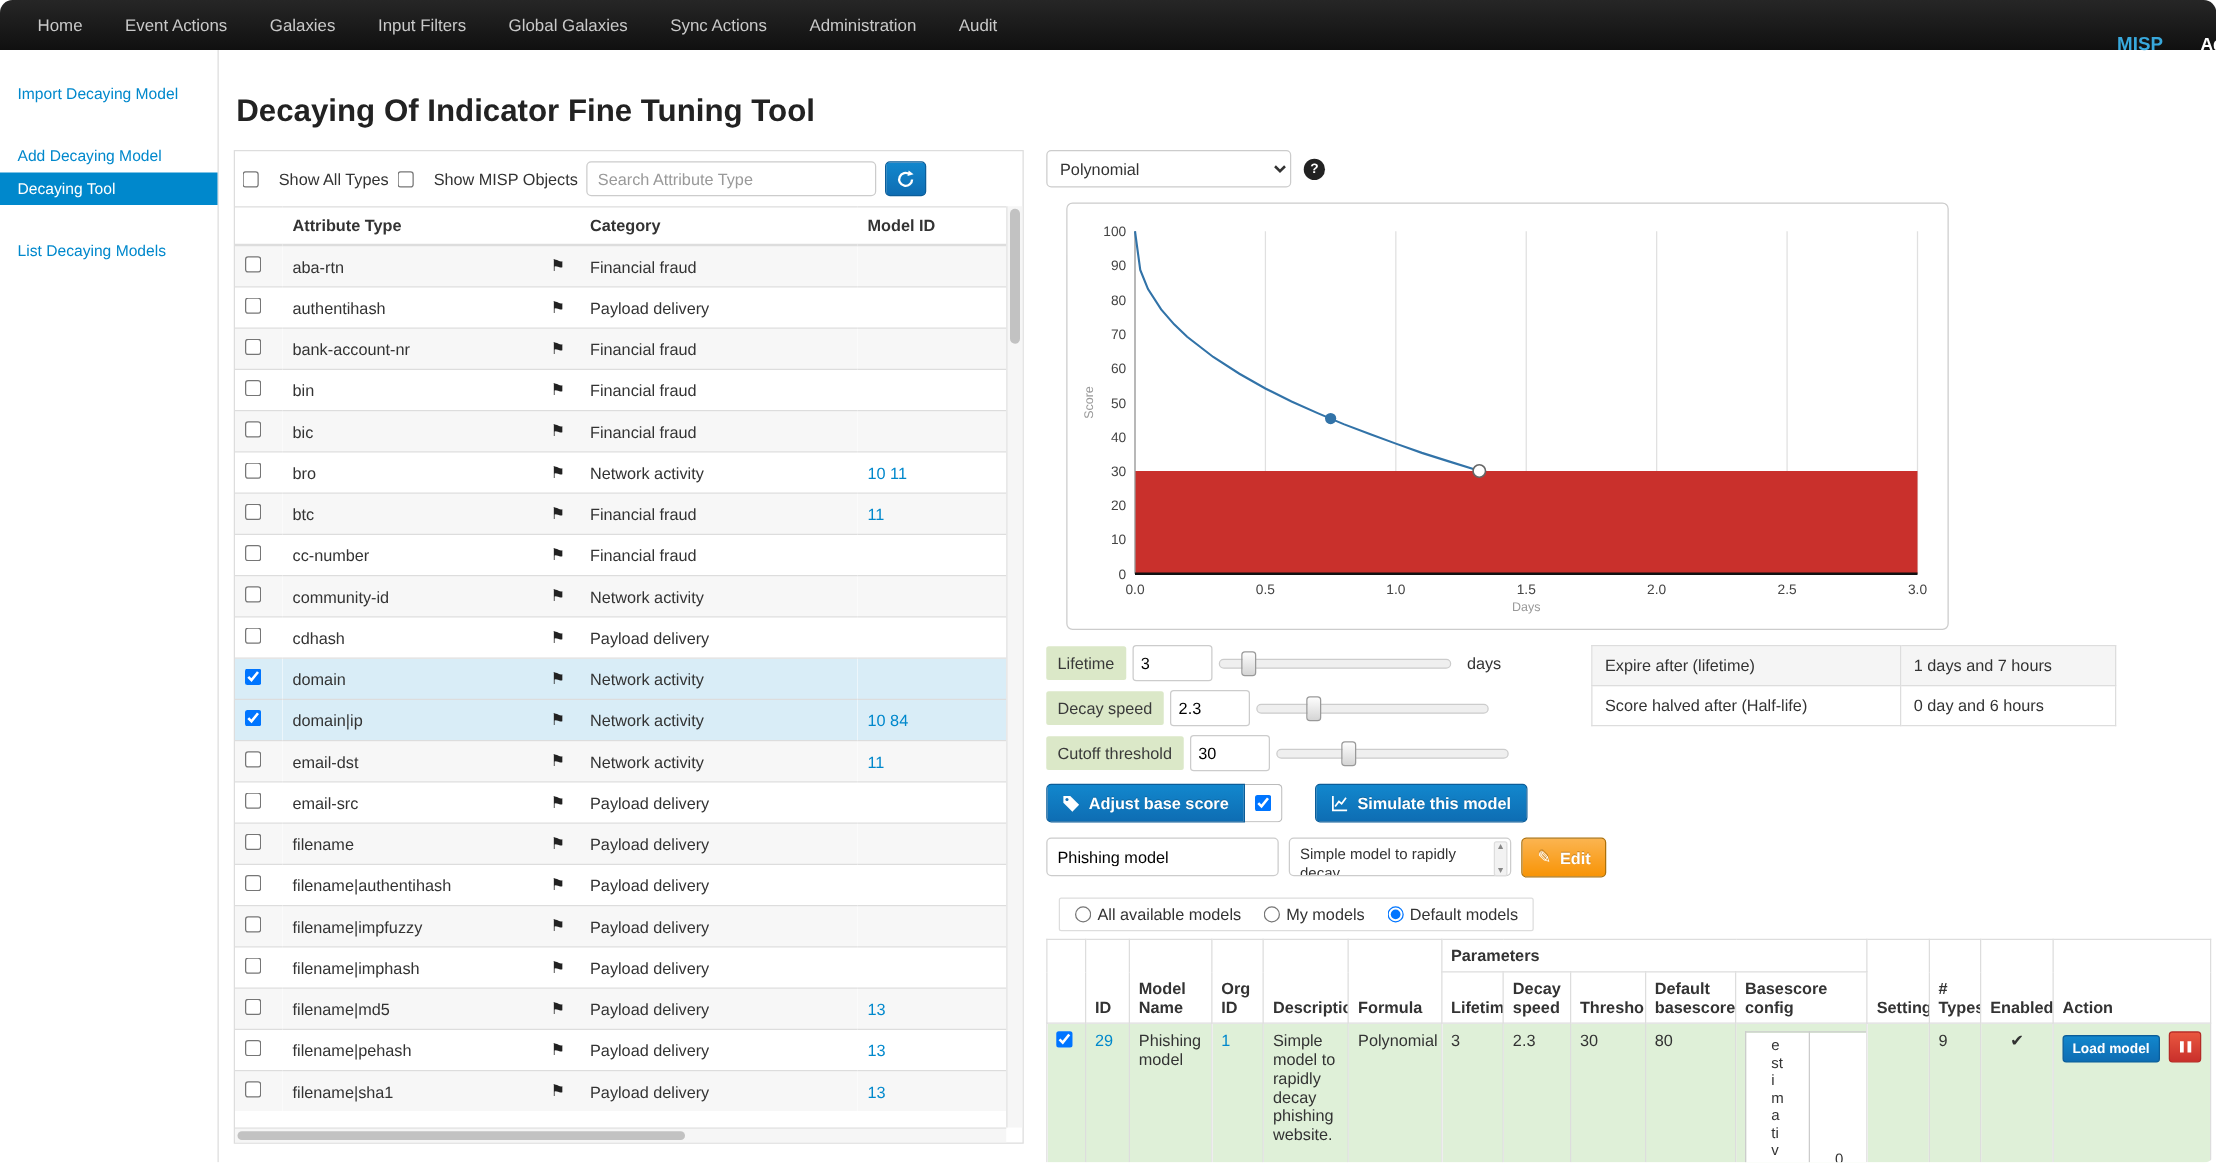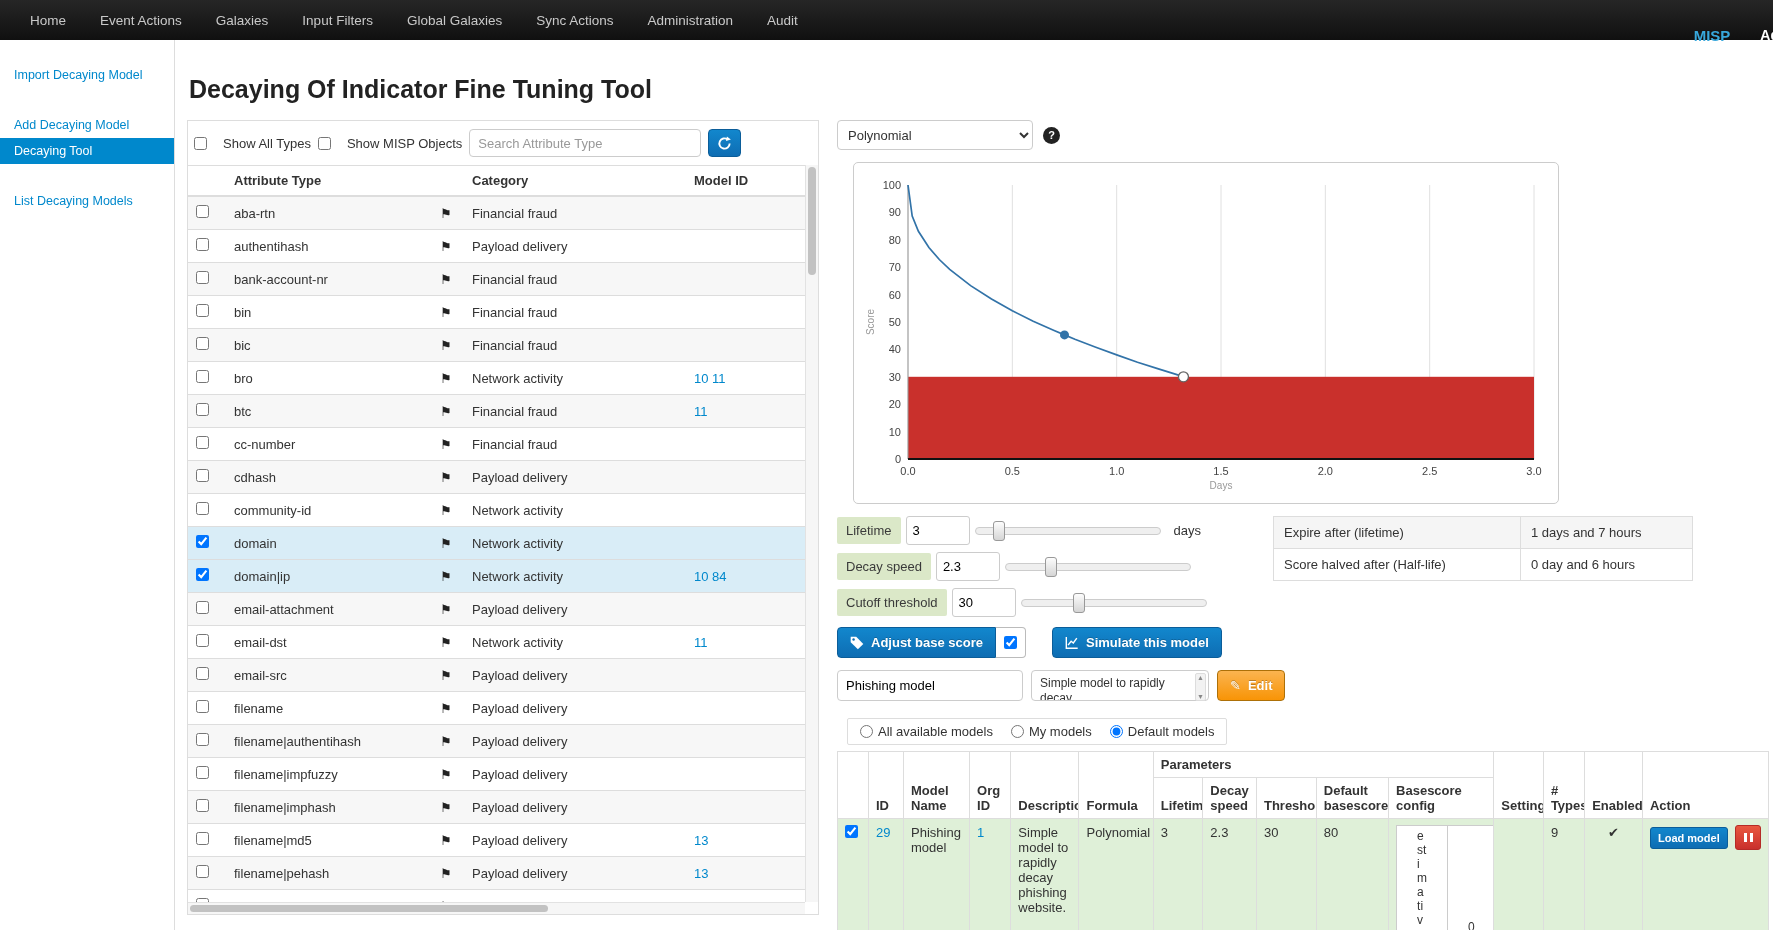--- a/index.html
+++ b/index.html
@@ -1,17 +1,17 @@
 <!DOCTYPE html>
 <html><head>
 <meta charset="utf-8">
 <style>
   * { box-sizing: border-box; margin: 0; padding: 0; }
   body { font-family: "Liberation Sans", "DejaVu Sans", sans-serif; font-size: 13px; color: #333; background: #fff; }
-  #app { width: 1773px; height: 930px; overflow: hidden; position: relative; background: #fff; }
+  #app { width: 1773px; height: 930px; overflow: hidden; position: relative; background: #fff; border-radius: 10px; }
 
   
   .navbar { height: 40px; background: linear-gradient(#262626, #101010); display: flex; align-items: stretch; position: relative; }
   .nav-menu { display: flex; }
   .nav-item { color: #c9c9c9; font-size: 13.5px; padding: 0 17px; display: flex; align-items: center; text-decoration: none; cursor: pointer; white-space: nowrap; }
   .nav-item:first-child { padding-left: 30px; }
   .nav-right { position: absolute; right: 0; top: 15px; height: 100%; display: flex; align-items: center; }
   .brand { color: #38a8dc; font-weight: bold; font-size: 15px; cursor: pointer; }
   .nav-user { color: #fff; font-weight: bold; font-size: 14px; margin-left: 30px; margin-right: -6px; white-space: nowrap; cursor: pointer; }
 
@@ -218,47 +218,41 @@
                   <td><a class="link">11</a></td>
                 </tr>
                 <tr>
                   <td><input type="checkbox" style=""></td>
                   <td class="type-cell"><span>cc-number</span><span class="flag">⚑</span></td>
                   <td>Financial fraud</td>
                   <td></td>
                 </tr>
                 <tr>
                   <td><input type="checkbox" style=""></td>
-                  <td class="type-cell"><span>cdhash</span><span class="flag">⚑</span></td>
-                  <td>Payload delivery</td>
-                  <td></td>
-                </tr>
-                <tr>
-                  <td><input type="checkbox" style=""></td>
                   <td class="type-cell"><span>community-id</span><span class="flag">⚑</span></td>
                   <td>Network activity</td>
+                  <td></td>
+                </tr>
+                <tr>
+                  <td><input type="checkbox" style=""></td>
+                  <td class="type-cell"><span>cdhash</span><span class="flag">⚑</span></td>
+                  <td>Payload delivery</td>
                   <td></td>
                 </tr>
                 <tr class="selected">
                   <td><input type="checkbox" checked="" style=""></td>
                   <td class="type-cell"><span>domain</span><span class="flag">⚑</span></td>
                   <td>Network activity</td>
                   <td></td>
                 </tr>
                 <tr class="selected">
                   <td><input type="checkbox" checked="" style=""></td>
                   <td class="type-cell"><span>domain|ip</span><span class="flag">⚑</span></td>
                   <td>Network activity</td>
                   <td><a class="link">10 84</a></td>
-                </tr>
-                <tr>
-                  <td><input type="checkbox" style=""></td>
-                  <td class="type-cell"><span>email-attachment</span><span class="flag">⚑</span></td>
-                  <td>Payload delivery</td>
-                  <td></td>
                 </tr>
                 <tr>
                   <td><input type="checkbox" style=""></td>
                   <td class="type-cell"><span>email-dst</span><span class="flag">⚑</span></td>
                   <td>Network activity</td>
                   <td><a class="link">11</a></td>
                 </tr>
                 <tr>
                   <td><input type="checkbox" style=""></td>
                   <td class="type-cell"><span>email-src</span><span class="flag">⚑</span></td>

